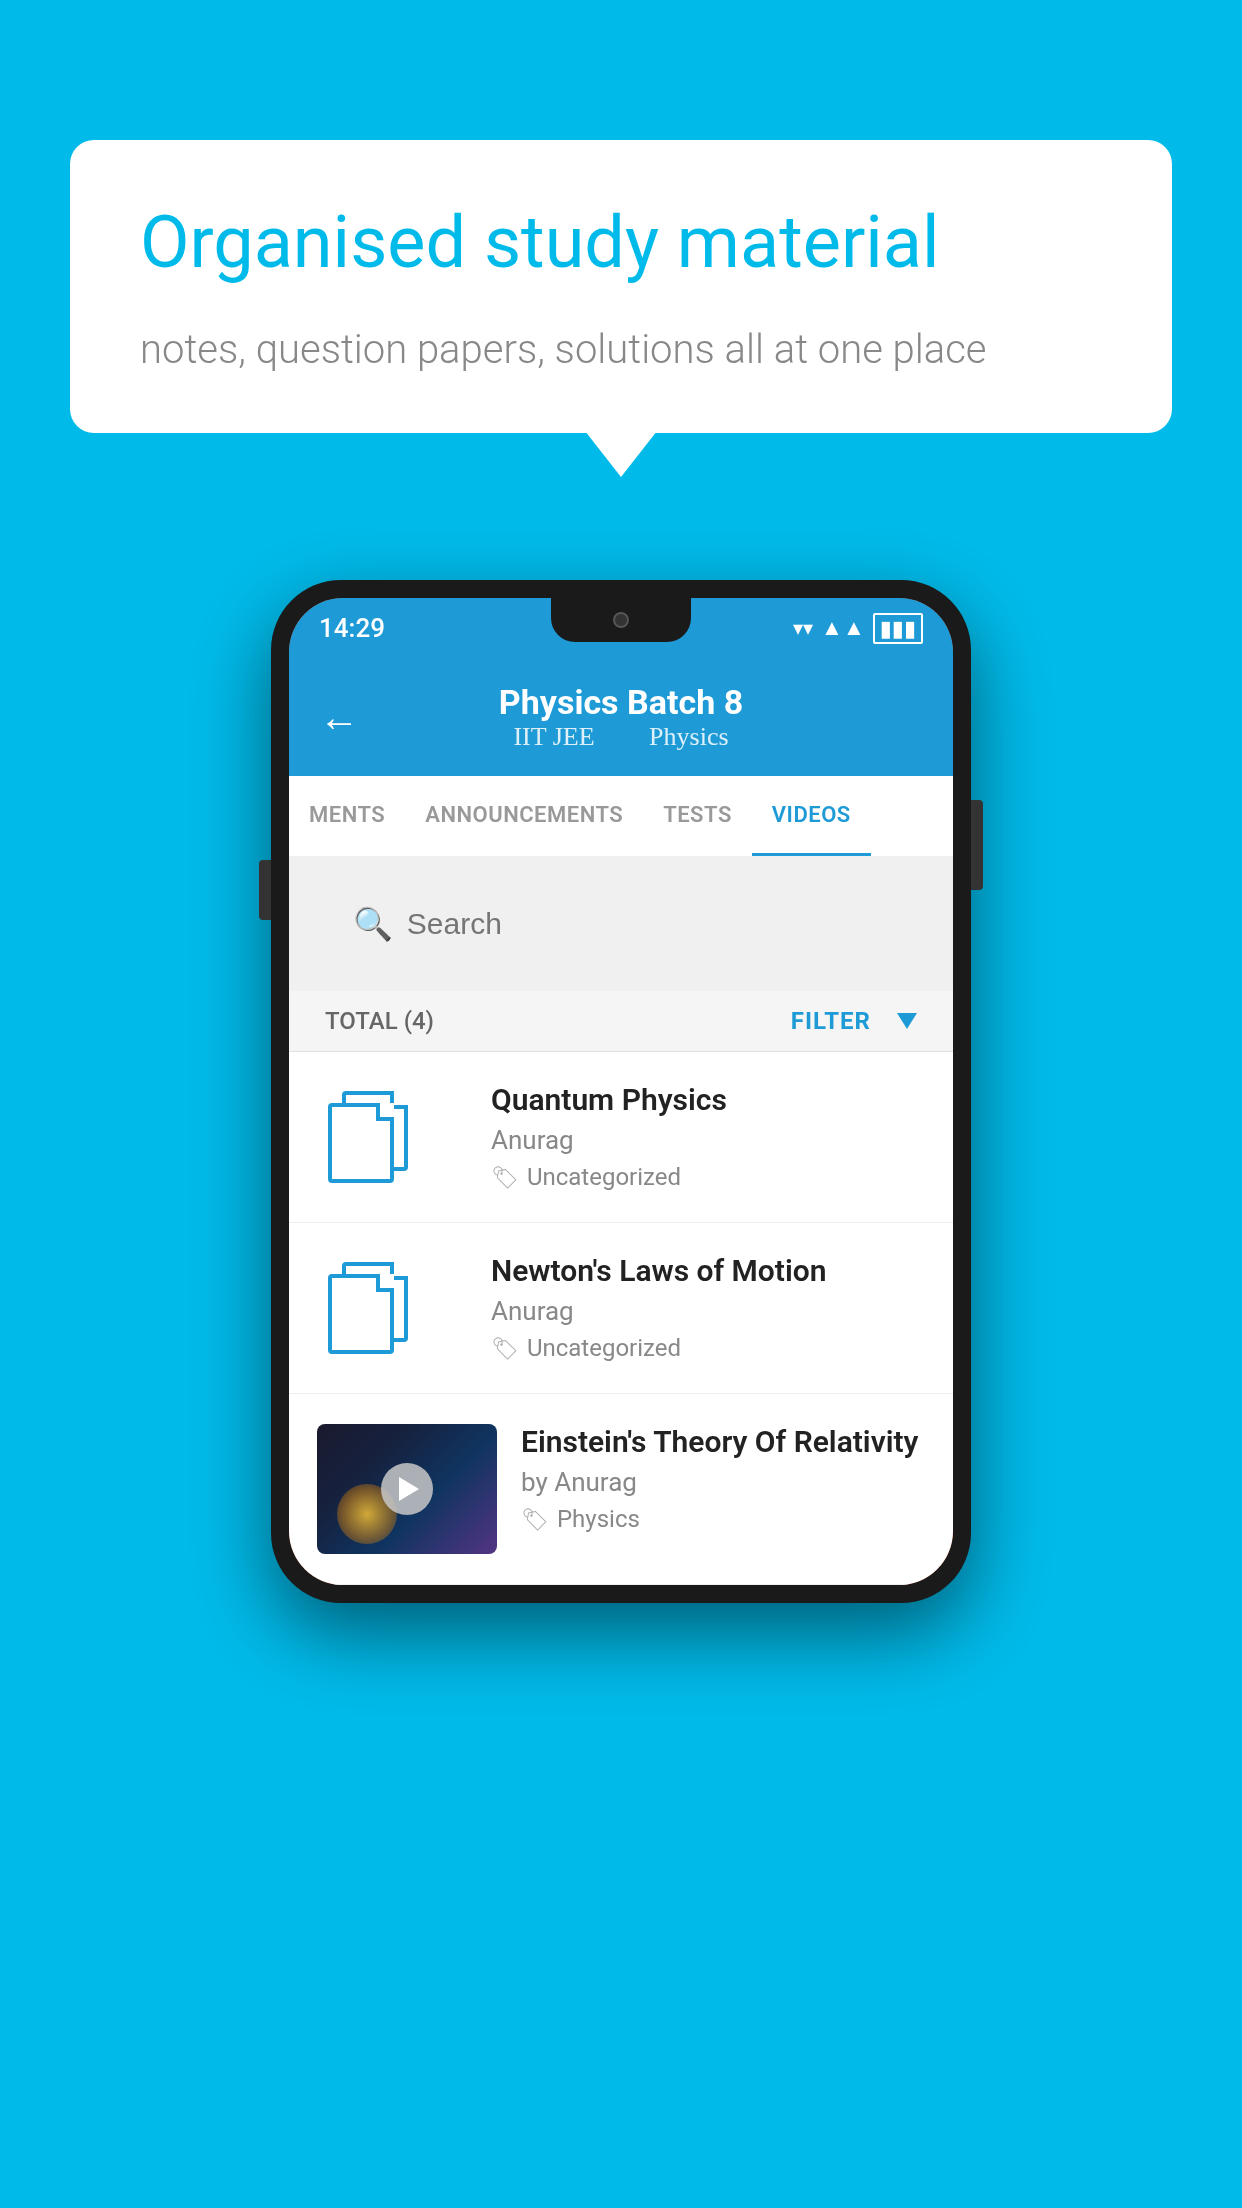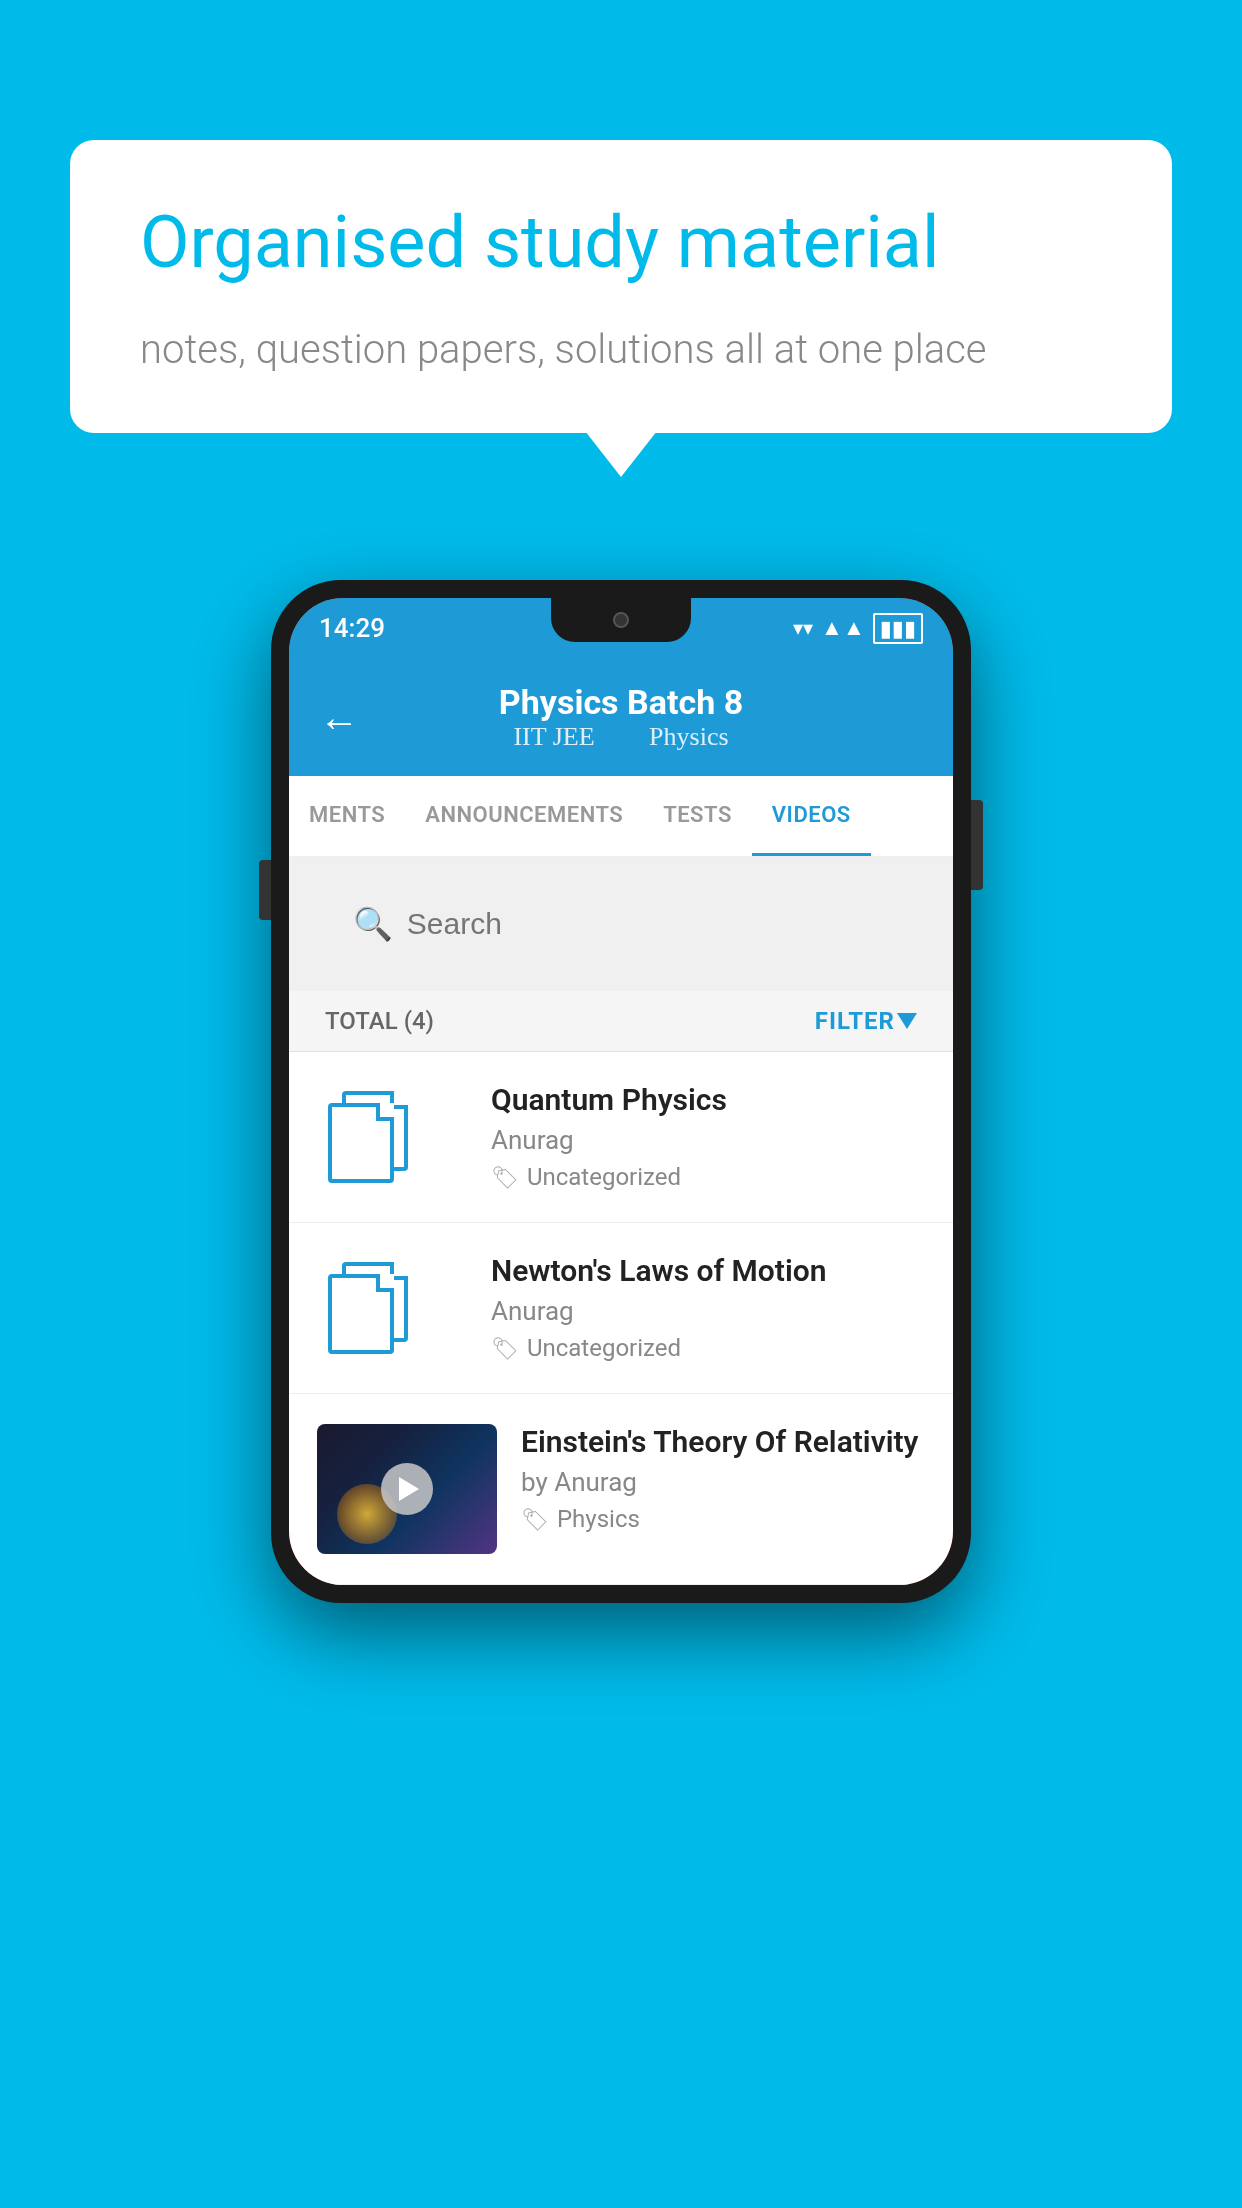--- a/index.html
+++ b/index.html
@@ -249,21 +249,21 @@
       font-size: 24px;
       font-weight: 500;
     }
 
     .filter-btn {
       color: #1E9BD7;
       font-size: 24px;
       font-weight: 700;
       display: flex;
       align-items: center;
-      gap: 2px;
+      gap: 26px;
       cursor: pointer;
       letter-spacing: 1px;
     }
 
     .filter-triangle {
       width: 0;
       height: 0;
       border-left: 10px solid transparent;
       border-right: 10px solid transparent;
       border-top: 16px solid #1E9BD7;

